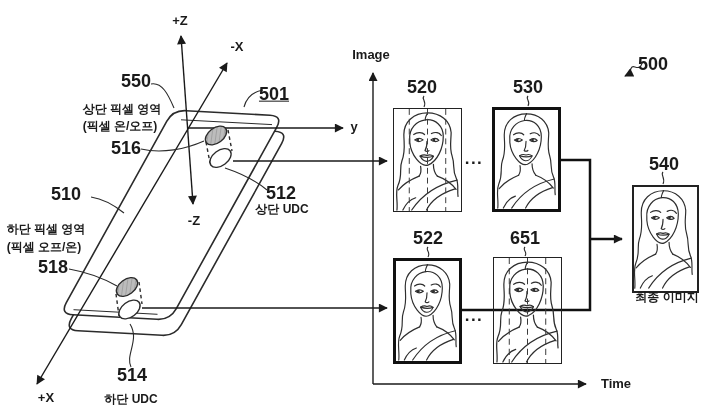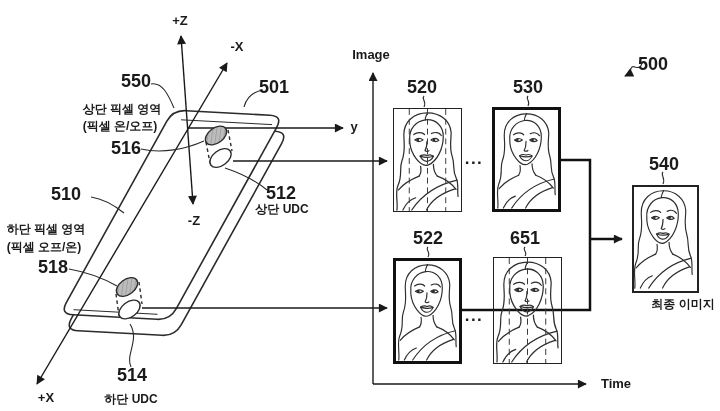--- a/index.html
+++ b/index.html
@@ -164,37 +164,37 @@
 
   <div class="lbl small" style="left:180px;top:21px;">+Z</div>
   <div class="lbl small" style="left:237px;top:47px;">-X</div>
   <div class="lbl small" style="left:354px;top:127px;">y</div>
   <div class="lbl small" style="left:194px;top:221px;">-Z</div>
   <div class="lbl small" style="left:46px;top:398px;">+X</div>
   <div class="lbl small" style="left:371px;top:55px;">Image</div>
   <div class="lbl small" style="left:616px;top:384px;">Time</div>
 
   <div class="lbl" style="left:136px;top:81px;">550</div>
-  <div class="lbl" style="left:274px;top:87px;">501</div>
+  <div class="lbl" style="left:274px;top:94px;text-decoration:underline;">501</div>
   <div class="lbl ko" style="left:122px;top:110px;">상단 픽셀 영역</div>
   <div class="lbl ko" style="left:120px;top:127px;">(픽셀 온/오프)</div>
   <div class="lbl" style="left:126px;top:148px;">516</div>
   <div class="lbl" style="left:66px;top:194px;">510</div>
   <div class="lbl ko" style="left:46px;top:230px;">하단 픽셀 영역</div>
   <div class="lbl ko" style="left:44px;top:248px;">(픽셀 오프/온)</div>
   <div class="lbl" style="left:53px;top:267px;">518</div>
   <div class="lbl" style="left:281px;top:193px;">512</div>
   <div class="lbl ko" style="left:282px;top:210px;">상단 UDC</div>
   <div class="lbl" style="left:132px;top:375px;">514</div>
   <div class="lbl ko" style="left:131px;top:400px;">하단 UDC</div>
 
   <div class="lbl" style="left:422px;top:87px;">520</div>
   <div class="lbl" style="left:528px;top:87px;">530</div>
   <div class="lbl" style="left:428px;top:238px;">522</div>
   <div class="lbl" style="left:525px;top:238px;">651</div>
   <div class="lbl" style="left:664px;top:164px;">540</div>
   <div class="lbl" style="left:653px;top:64px;">500</div>
-  <div class="lbl ko" style="left:667px;top:305px;margin-left:16px;">최종 이미지</div>
+  <div class="lbl ko" style="left:667px;top:298px;">최종 이미지</div>
 
   <div class="dots" style="left:474px;top:163px;">...</div>
   <div class="dots" style="left:474px;top:320px;">...</div>
 
 </div>
 
 </body></html>

